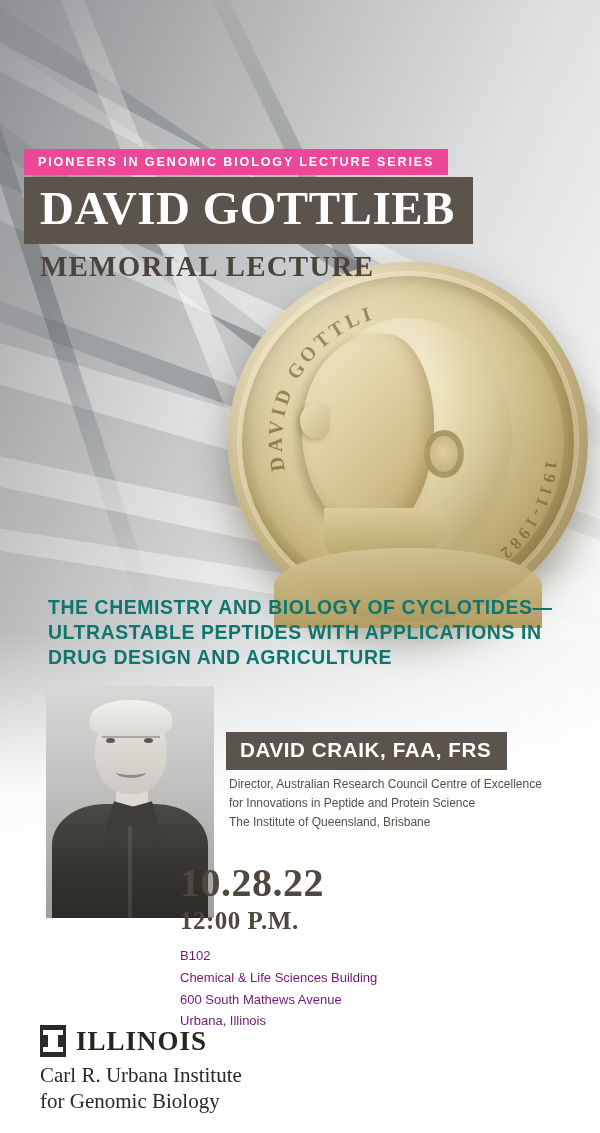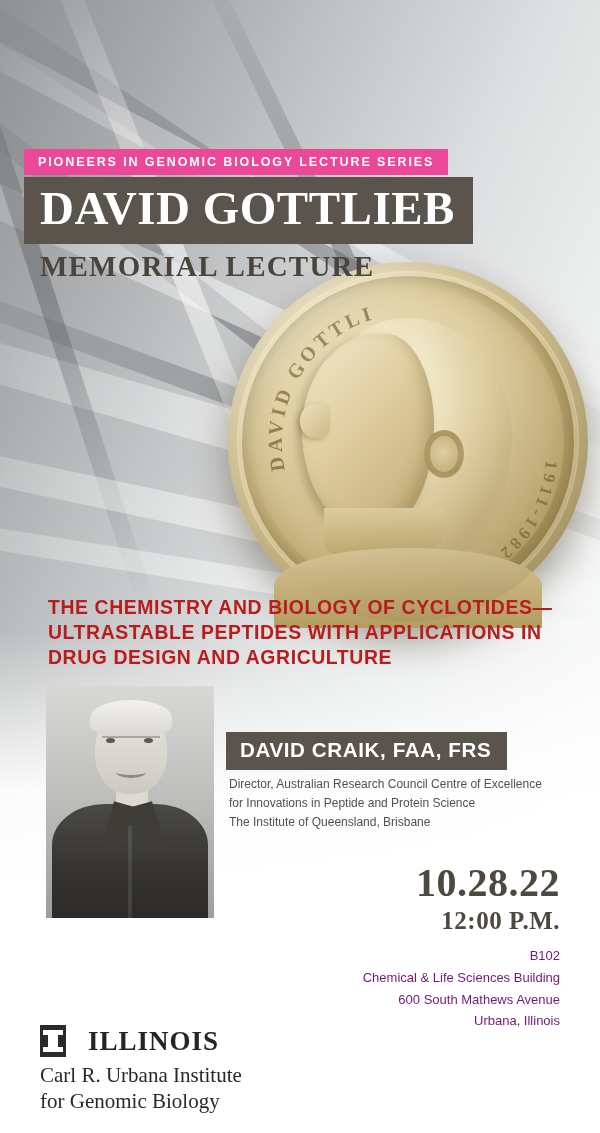--- a/index.html
+++ b/index.html
@@ -161,21 +161,21 @@
     color:#4a443d;
     font-size:29px;
     font-weight:bold;
     letter-spacing:1.2px;
   }
 
   
   #lecture-title {
     position:absolute; left:48px; top:595px;
     width:520px;
-    color:#b91c1c;
+    color:#0f766e;
     font-size:19.4px;
     font-weight:bold;
     letter-spacing:0.6px;
     line-height:1.29;
     text-transform:uppercase;
   }
 
   
   #speaker-photo {
     position:absolute; left:46px; top:686px;
@@ -248,21 +248,21 @@
     width:340px;
     color:#55504a;
     font-size:12px;
     line-height:1.58;
   }
 
   
   #event-block {
     position:absolute; left:180px; top:862px;
     width:380px;
-    text-align:right;
+    text-align:left;
     color:#4e483f;
   }
   #event-date {
     font-family:"Liberation Serif", serif;
     font-size:40px;
     font-weight:bold;
     letter-spacing:0.5px;
     line-height:1.05;
   }
   #event-time {
@@ -280,21 +280,21 @@
     color:#701a75;
   }
 
   
   #footer {
     position:absolute; left:40px; top:1025px;
   }
   #footer .brandrow {
     display:flex;
     align-items:center;
-    gap:22px;
+    gap:10px;
   }
   #footer .iblock {
     width:26px; height:32px;
     background:#2a2a28;
     position:relative;
   }
   #footer .iblock:before {
     content:"";
     position:absolute; left:8px; top:5px;
     width:10px; height:22px;

